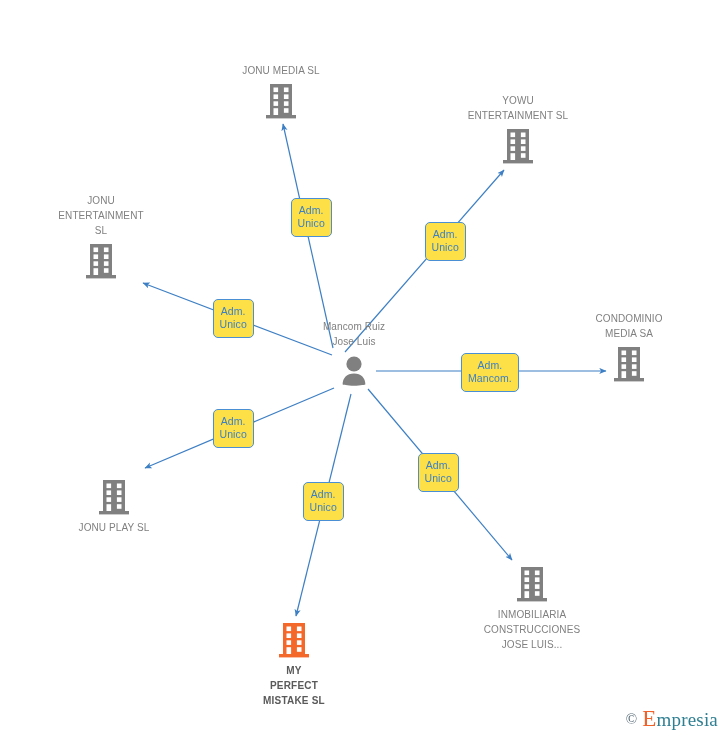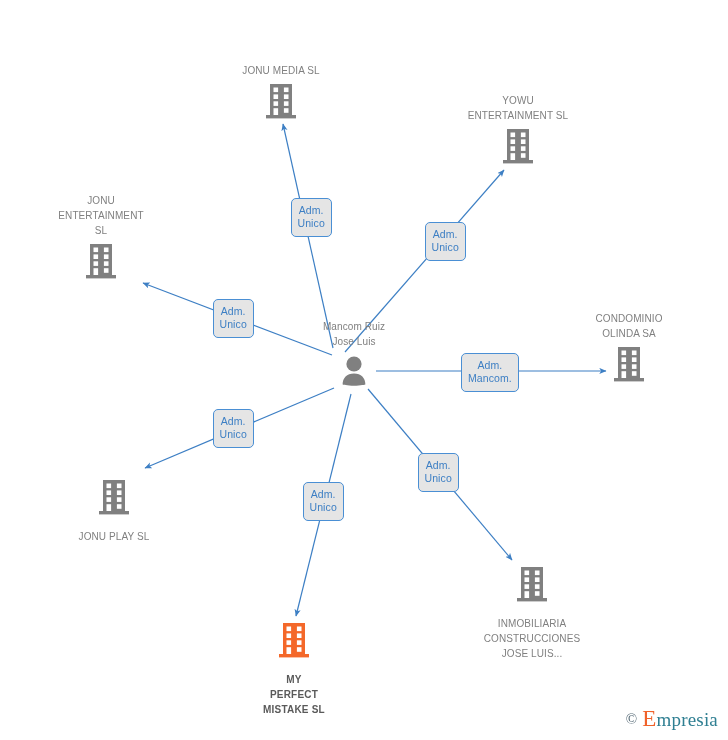--- a/index.html
+++ b/index.html
@@ -30,30 +30,30 @@
     color:#808080;
     text-align:center;
     white-space:pre-line;
     letter-spacing:0.1px;
   }
   .node.highlight .caption{
     color:#5a5a5a;
     font-weight:bold;
     letter-spacing:0.2px;
   }
-  .node .caption.below{margin-top:13px;}
+  .node .caption.below{margin-top:4px;}
   .node .caption.above{margin-bottom:4px;}
   .icon-wrap{width:34px;height:38px;display:block;}
   .icon-wrap svg{display:block;}
 
   
   .edge-label{
     position:absolute;
     box-sizing:border-box;
-    background:#e5e5e5;
+    background:#fde047;
     border:1.3px solid #4a8fd4;
     border-radius:5px;
     color:#3d7fc4;
     font-size:10.5px;
     line-height:13px;
     text-align:center;
     padding:5px 6px 6px 6px;
     white-space:pre-line;
     letter-spacing:0.1px;
   }
@@ -172,21 +172,21 @@
               <rect x="9.5" y="19.3" width="4.6" height="4.6"></rect>
               <rect x="19.9" y="19.3" width="4.6" height="4.6"></rect>
               <rect x="9.5" y="26.2" width="4.6" height="6.8"></rect>
               <rect x="19.9" y="26.2" width="4.6" height="4.6"></rect>
             </g>
           </svg>
         </div>
       </div>
       <div class="node" style="left: 629px; top: 311px;">
         <div class="caption above">CONDOMINIO
-OLINDA SA</div>
+MEDIA SA</div>
         <div class="icon-wrap">
           <svg width="34" height="38" viewBox="0 0 34 38">
             <g fill="#808080">
               <rect x="6" y="2" width="22" height="31"></rect>
               <rect x="2" y="33" width="30" height="3.4"></rect>
             </g>
             <g fill="#ffffff">
               <rect x="9.5" y="5.5" width="4.6" height="4.6"></rect>
               <rect x="19.9" y="5.5" width="4.6" height="4.6"></rect>
               <rect x="9.5" y="12.4" width="4.6" height="4.6"></rect>

